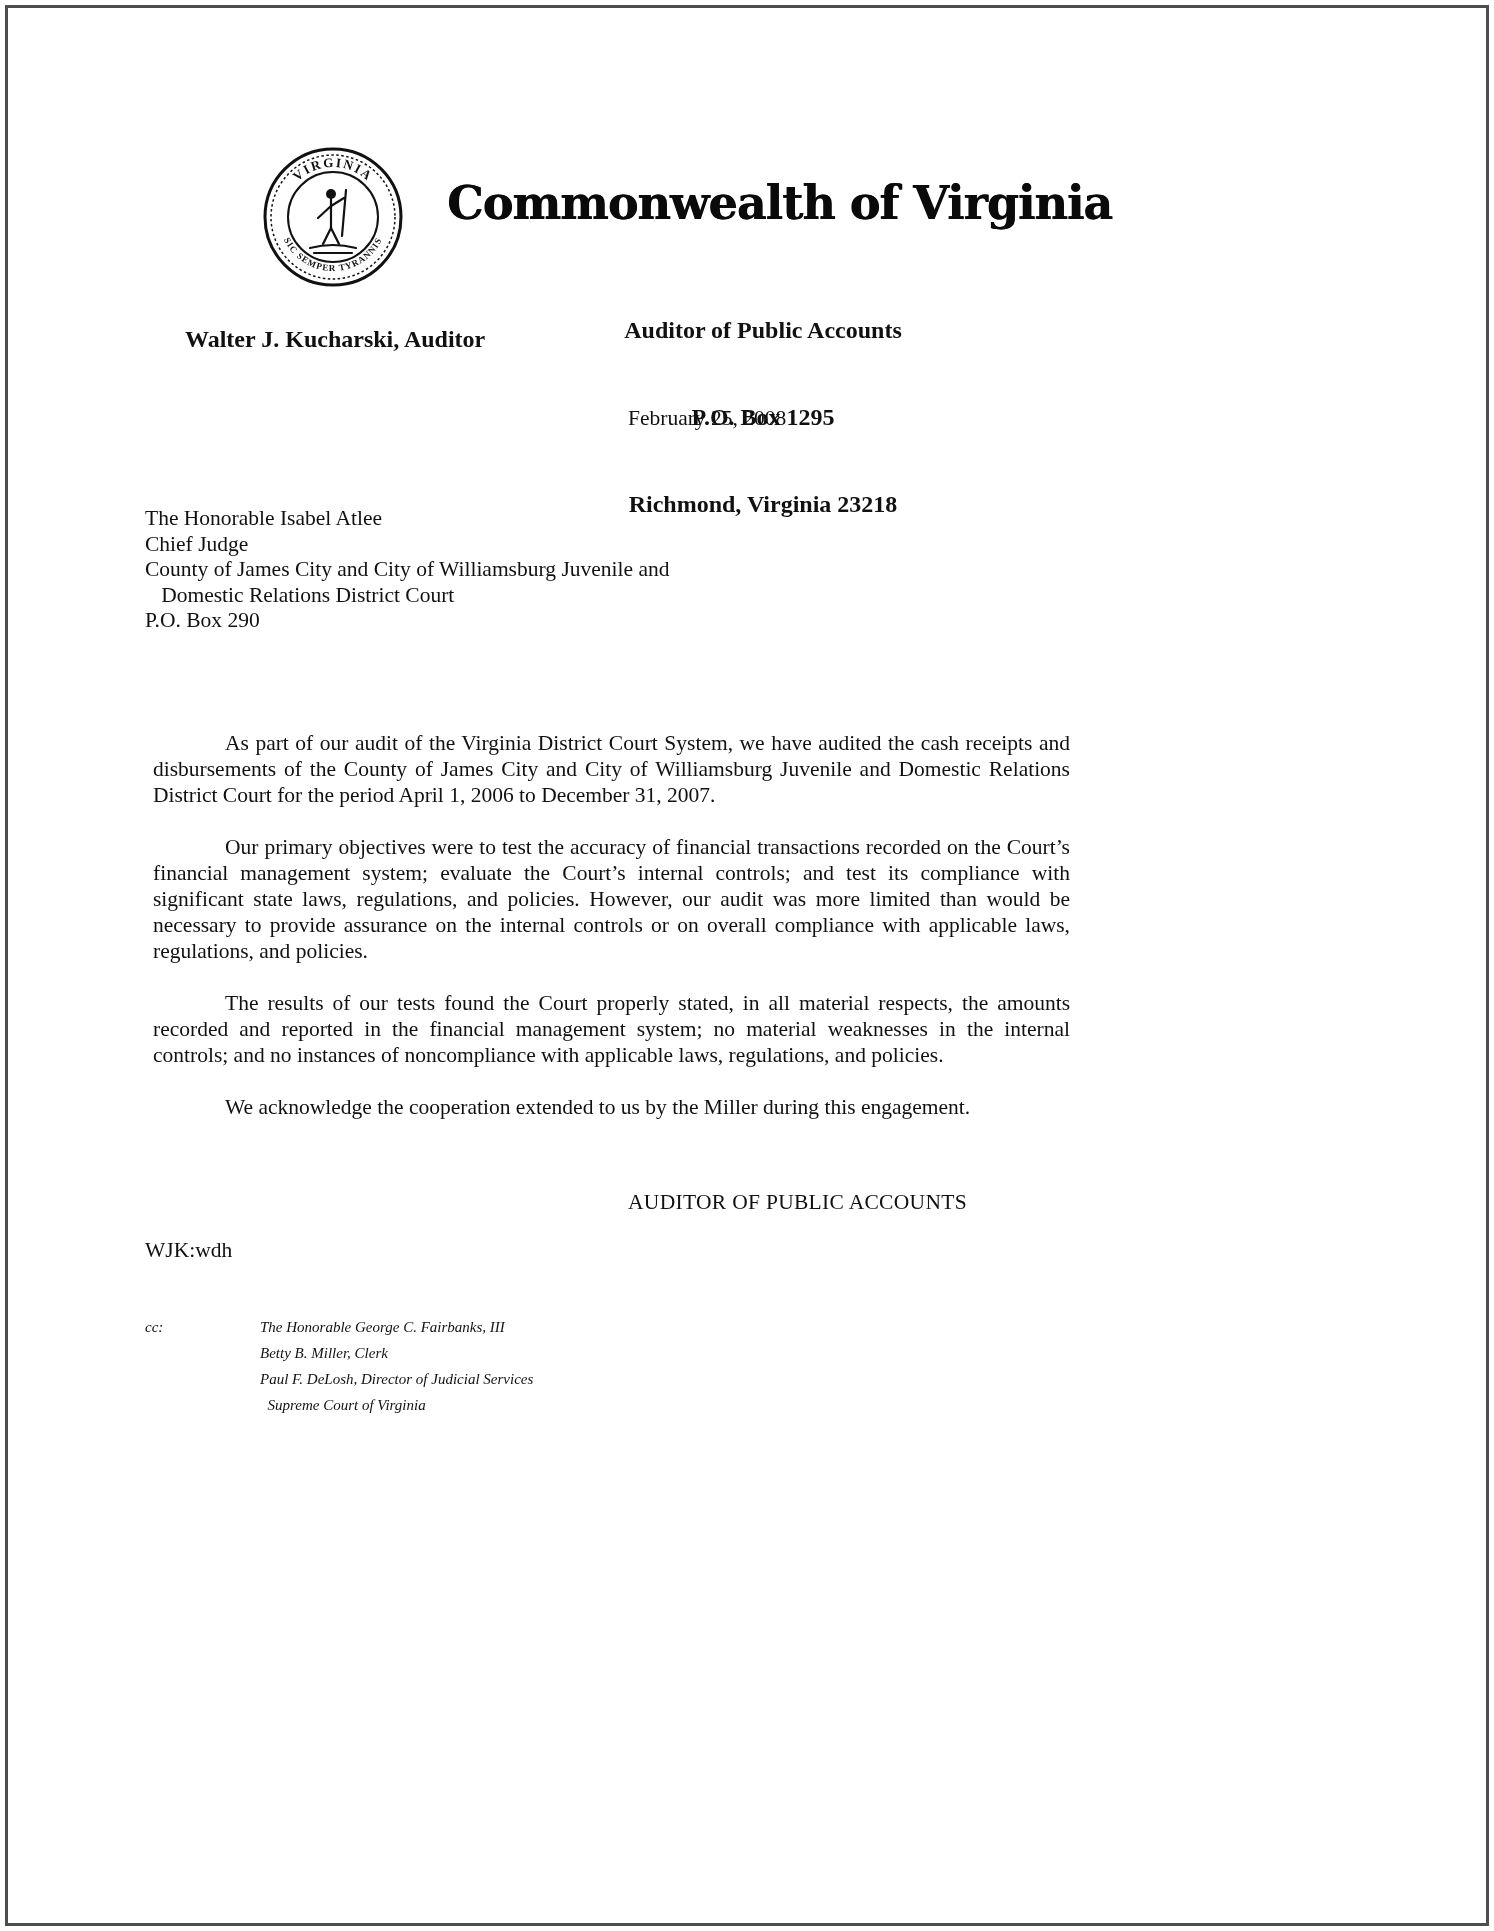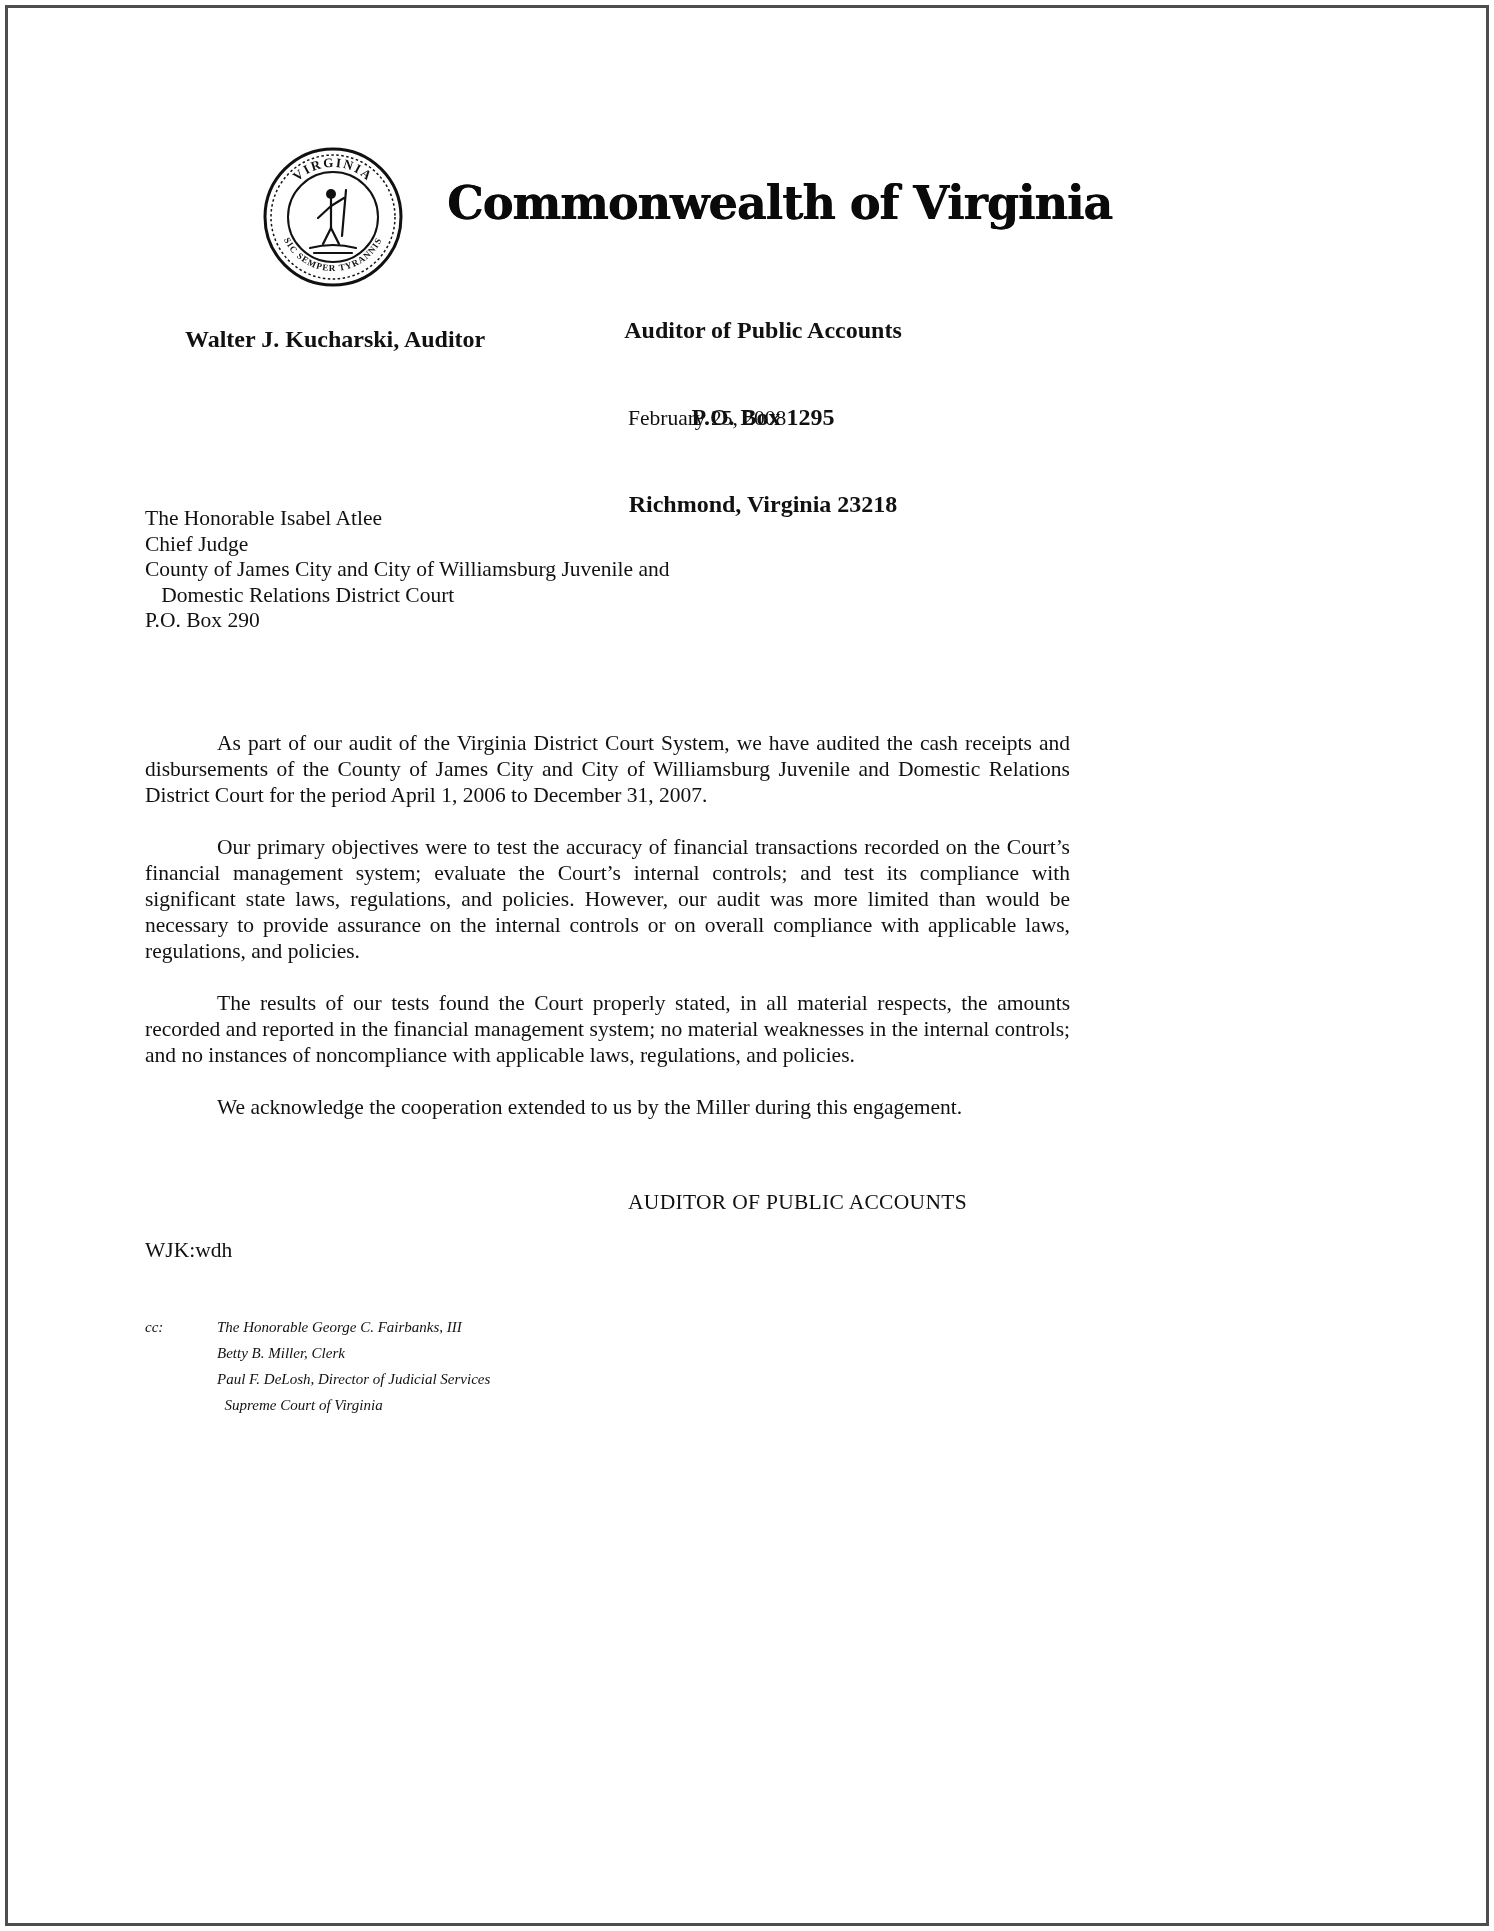--- a/index.html
+++ b/index.html
@@ -80,21 +80,21 @@
   .recipient-block .line {
     white-space: pre-wrap;
   }
   .body-text {
     position: absolute;
     left: 145px;
     top: 730px;
     width: 925px;
   }
   .body-text p {
-    margin: 0 0 26px 0;
+    margin: 0 0 26px 8px;
     font-size: 21.5px;
     line-height: 26px;
     text-indent: 72px;
     text-align: justify;
   }
   .closing-line {
     position: absolute;
     left: 628px;
     top: 1190px;
     font-size: 21.5px;
@@ -114,20 +114,21 @@
     font-size: 15px;
     line-height: 26px;
     font-style: italic;
   }
   .cc-label {
     width: 72px;
     flex: 0 0 72px;
   }
   .cc-lines .line {
     white-space: pre-wrap;
+    margin-left: 43px;
   }
   
   .seal-wrap svg text {
     font-family: "Liberation Serif", serif;
     fill: #111111;
     font-weight: 700;
   }
 </style>
 </head>
 <body>

